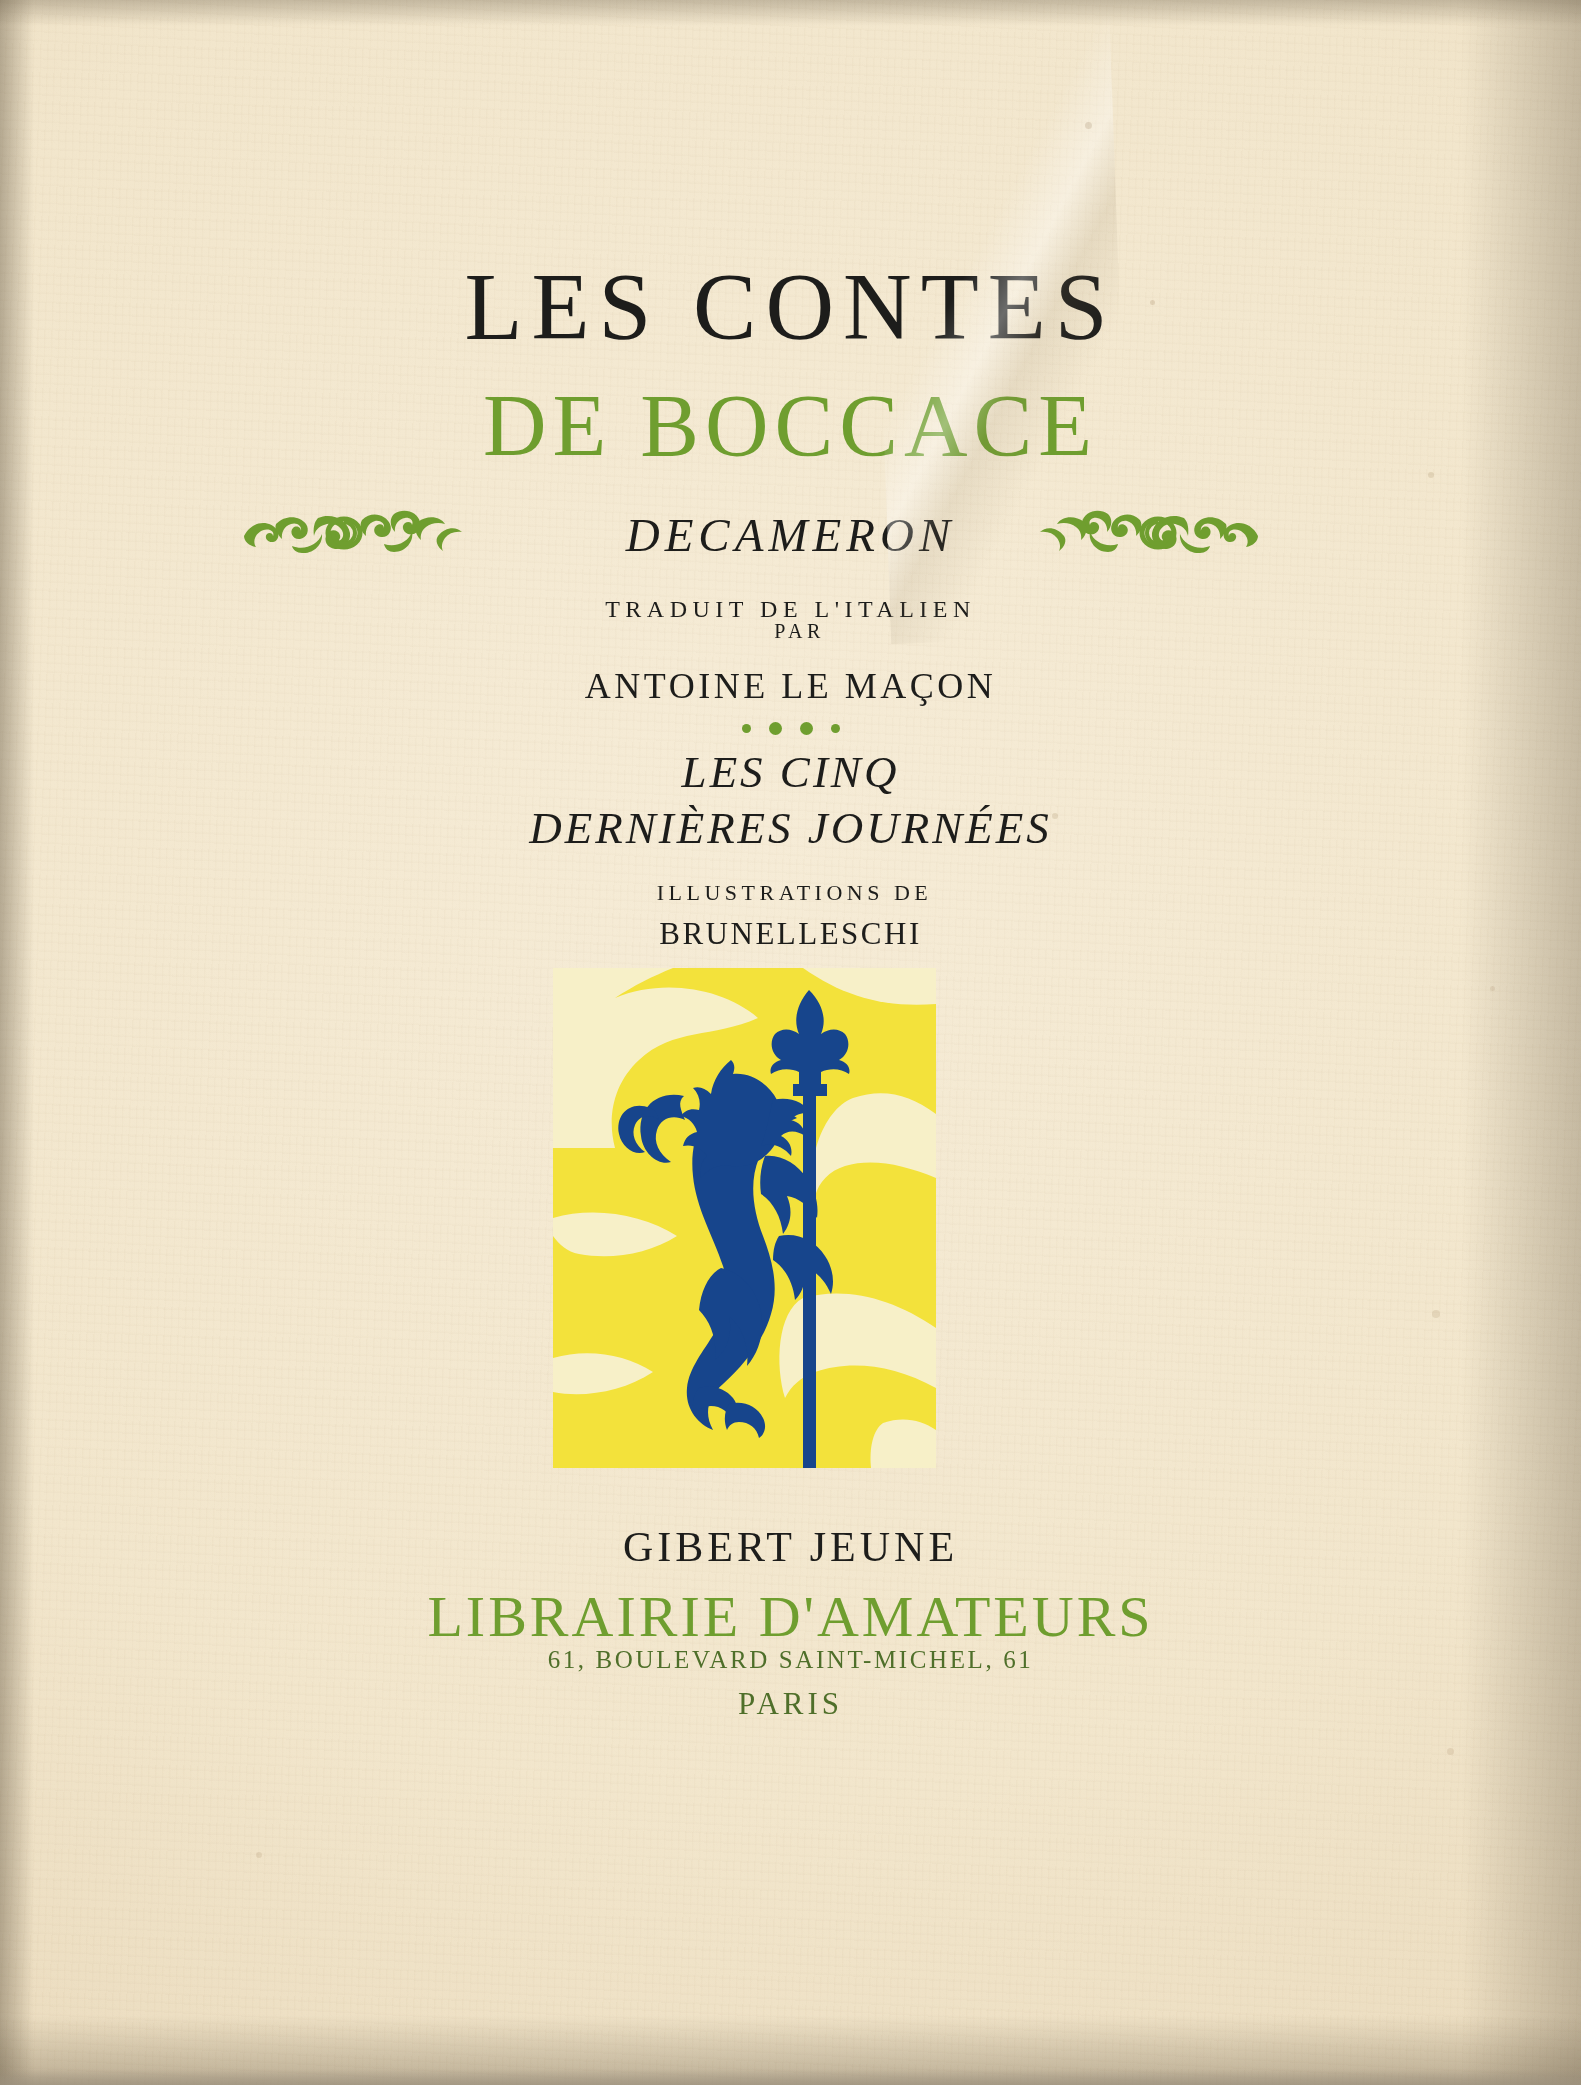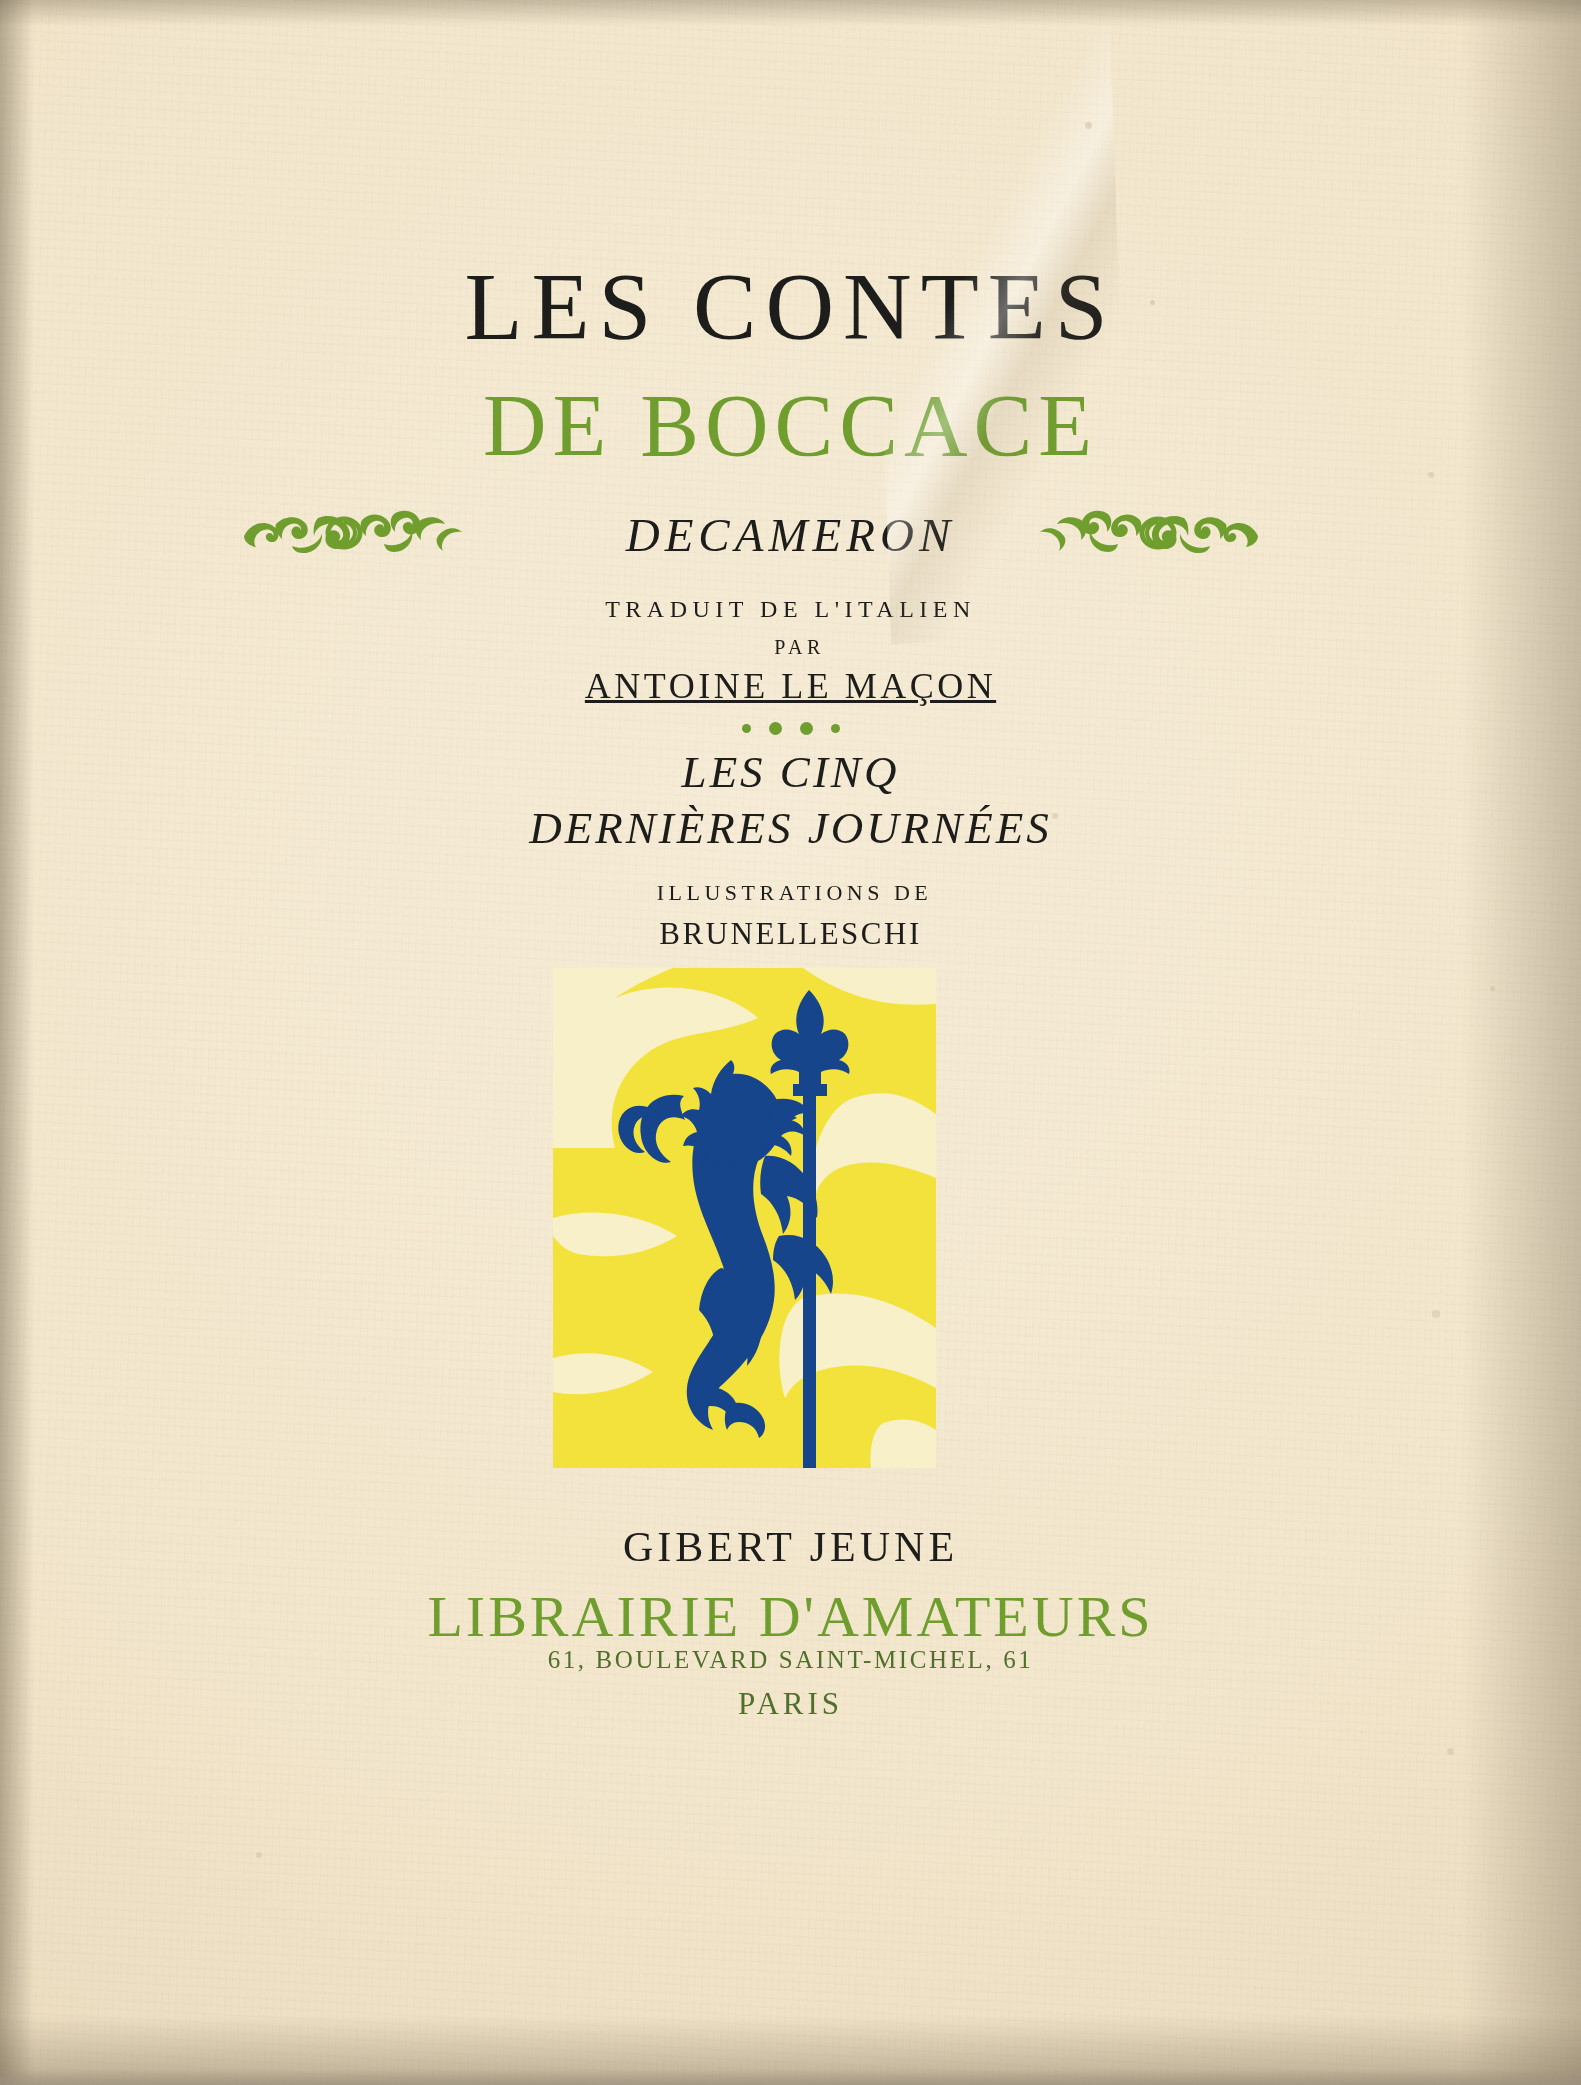--- a/index.html
+++ b/index.html
@@ -121,30 +121,29 @@
     left: 0; right: 0;
     color: #1d1d1b;
     font-family: "Liberation Serif", serif;
   }
   #traduit {
     top: 596px;
     font-size: 24px;
     letter-spacing: 5.5px;
   }
   #par {
-    top: 636px;
+    top: 620px;
     font-size: 20px;
     letter-spacing: 4.5px;
     margin-left: 18px;
   }
   #translator {
     top: 665px;
     font-size: 36px;
     letter-spacing: 3.5px;
-    text-decoration: underline;
   }
   #dots {
     position: absolute;
     left: 0; right: 0;
     top: 718px;
     height: 22px;
   }
   #dots span {
     display: inline-block;
     width: 13px; height: 13px;

